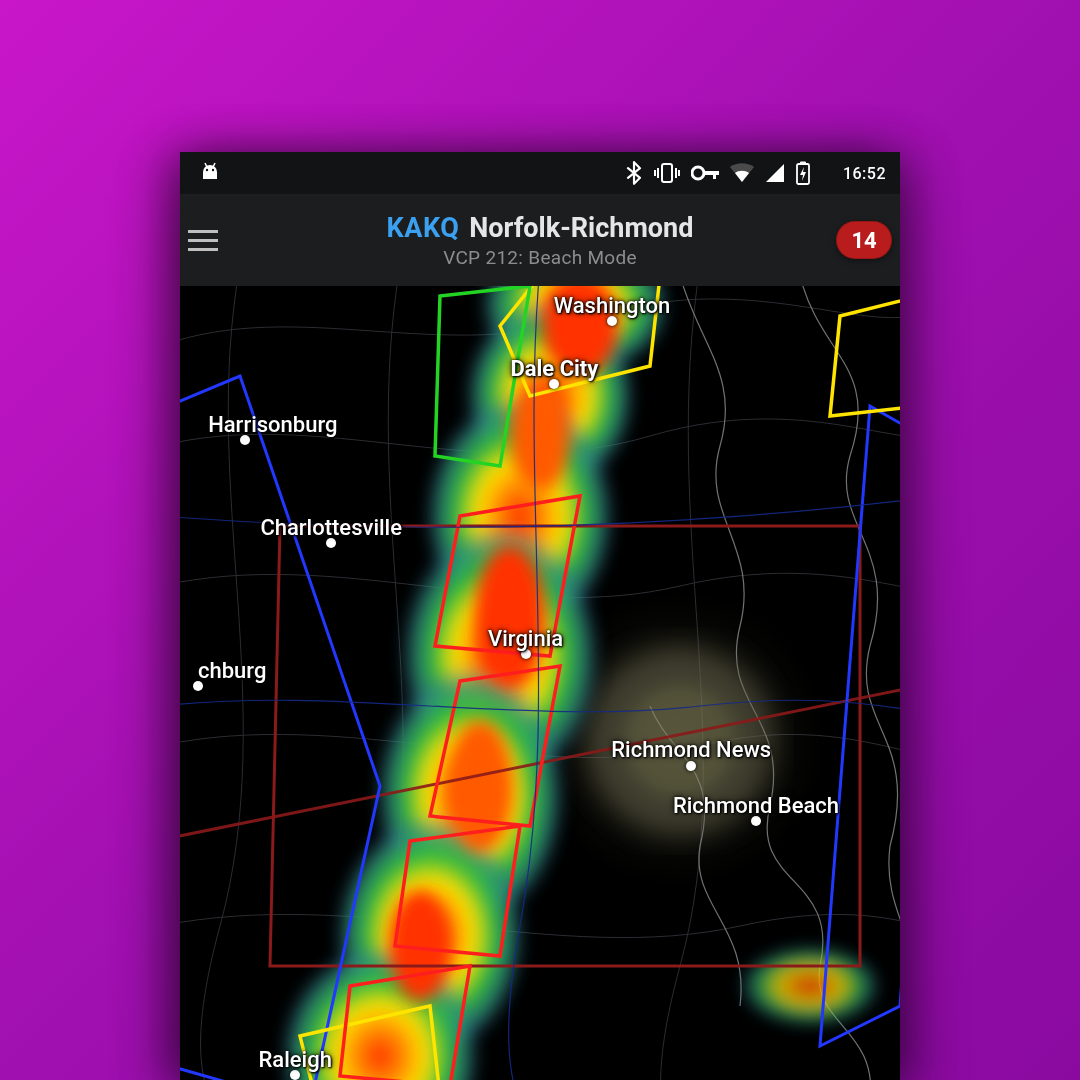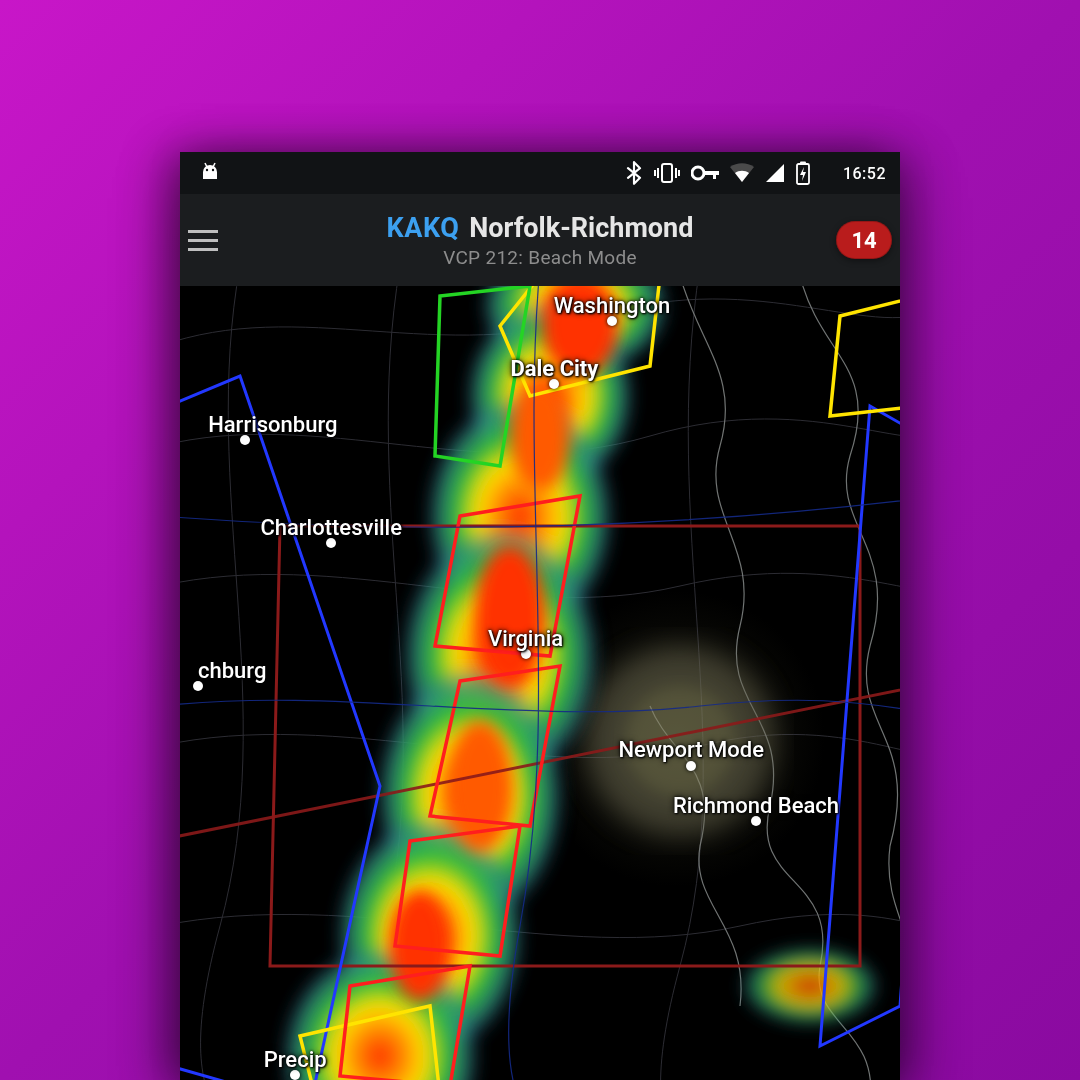--- a/index.html
+++ b/index.html
@@ -277,21 +277,21 @@
         <div class="city-label" style="left: 52%; top: 12%; font-weight: bold;">Dale City</div>
         <div class="city-dot" style="left: 9%; top: 19.4%;"></div>
         <div class="city-label" style="left: 9%; top: 19%; margin-left: 28px;">Harrisonburg</div>
         <div class="city-dot" style="left: 21%; top: 32.4%;"></div>
         <div class="city-label" style="left: 21%; top: 32%;">Charlottesville</div>
         <div class="city-dot" style="left: 2.5%; top: 50.4%;"></div>
         <div class="city-label" style="left: 2.5%; top: 50%; transform: translate(0px, -100%); text-align: center;">chburg</div>
         <div class="city-dot" style="left: 48%; top: 46.4%;"></div>
         <div class="city-label" style="left: 48%; top: 46%;">Virginia</div>
         <div class="city-dot" style="left: 71%; top: 60.4%;"></div>
-        <div class="city-label" style="left: 71%; top: 60%;">Newport Mode</div>
+        <div class="city-label" style="left: 71%; top: 60%;">Richmond News</div>
         <div class="city-dot" style="left: 80%; top: 67.4%;"></div>
         <div class="city-label" style="left: 80%; top: 67%;">Richmond Beach</div>
         <div class="city-dot" style="left: 16%; top: 99.4%;"></div>
-        <div class="city-label" style="left: 16%; top: 99%;">Precip</div>
+        <div class="city-label" style="left: 16%; top: 99%;">Raleigh</div>
       </div>
   </div>
 
 </div>
 
 </body></html>

